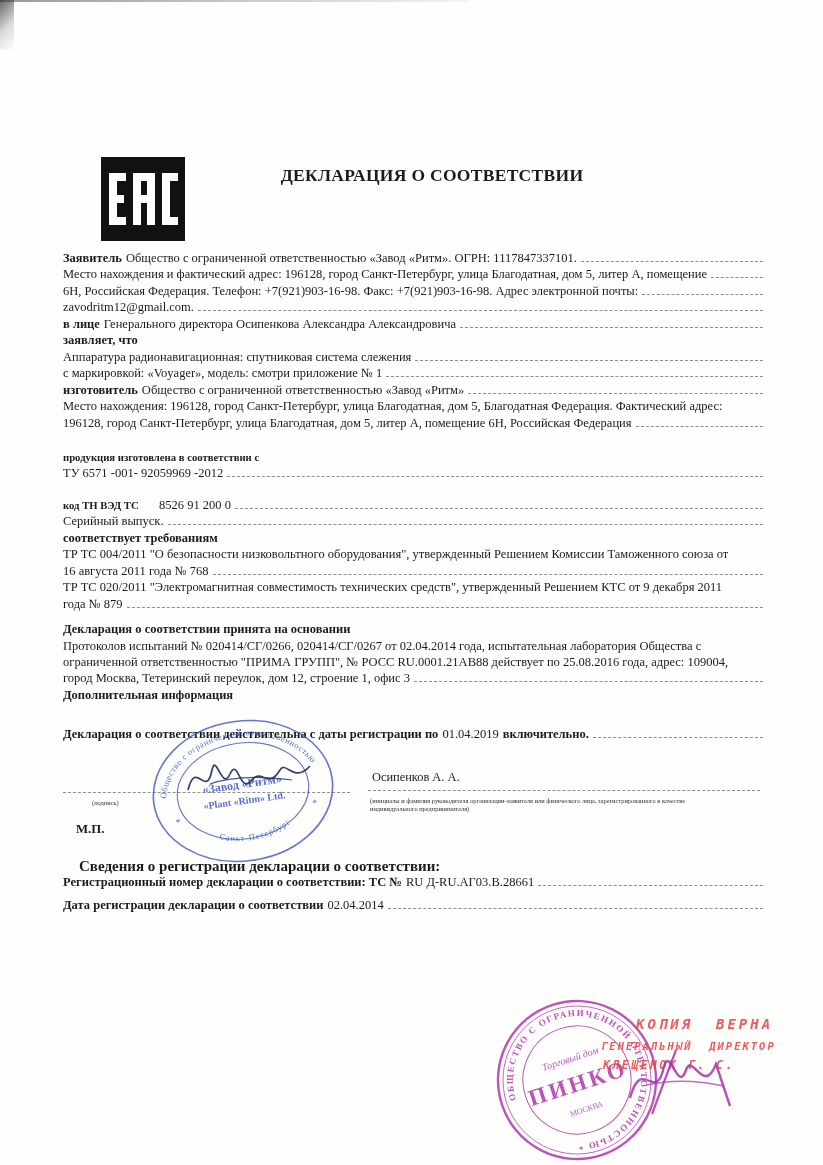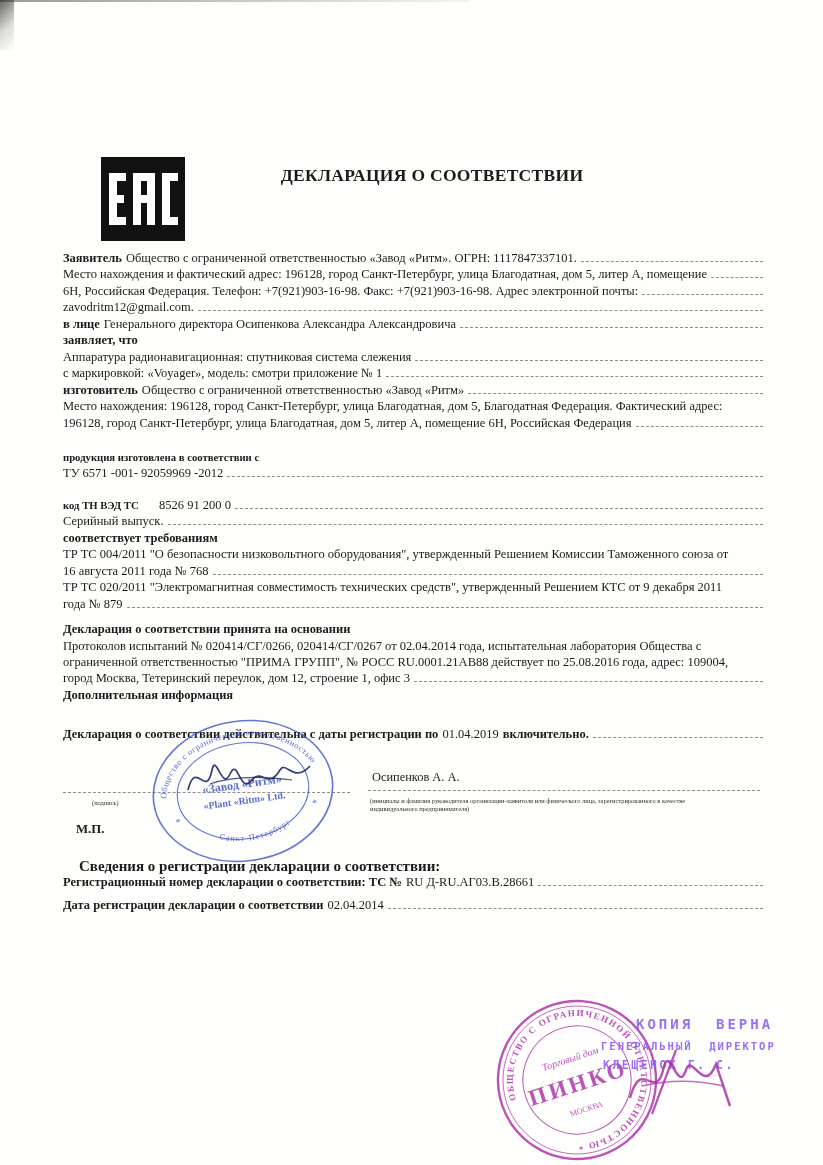--- a/index.html
+++ b/index.html
@@ -31,21 +31,21 @@
   .dash-abs { position:absolute; height:1px; border-bottom:1.3px dashed #8e8e8e; }
   .cap { position:absolute; font-size:6.4px; line-height:8px; color:#333; }
   .signer { position:absolute; font-size:12.4px; }
   .mp { position:absolute; font-weight:bold; font-size:12.8px; }
   .reg-h { position:absolute; font-weight:bold; font-size:15px;margin-left:16px; }
   .ln.abs { position:absolute; font-size:12.5px; }
 
   .stamp-blue, .sig-black, .stamp-purple, .sig-purple { position:absolute; }
 
   .pstamp-text { position:absolute; font-family:"DejaVu Sans Mono", monospace;
-    font-weight:bold; color:#8b5cf6; opacity:.88; white-space:pre; }
+    font-weight:bold; color:#ef4444; opacity:.88; white-space:pre;font-style:italic; }
   .pl1 { font-size:14px; letter-spacing:3px; }
   .pl2 { font-size:10.5px; letter-spacing:2px; }
   .pl3 { font-size:11.5px; letter-spacing:2.5px; }
 </style>
 </head>
 <body>
 
 <div class="page">
 
   <div class="edge-top"></div>

